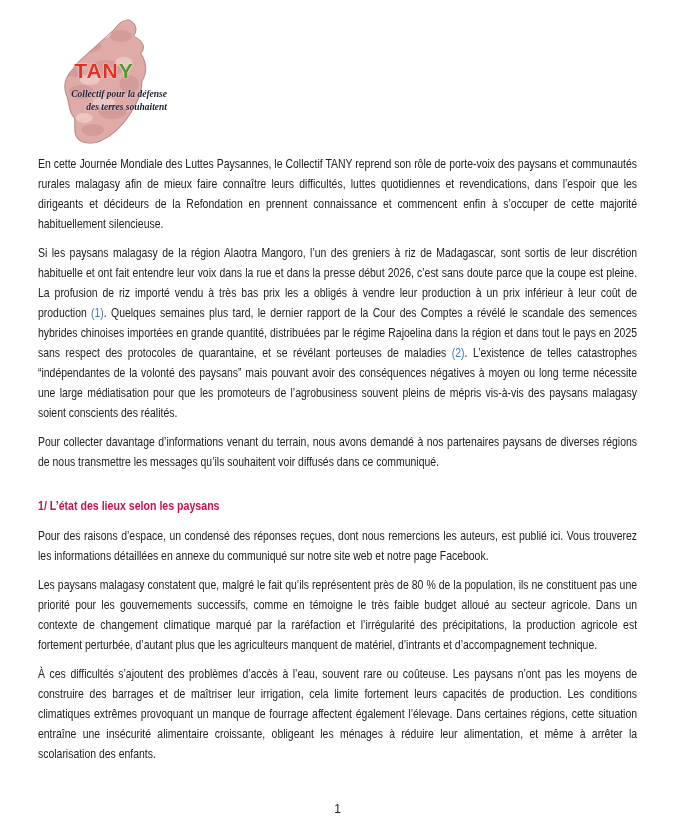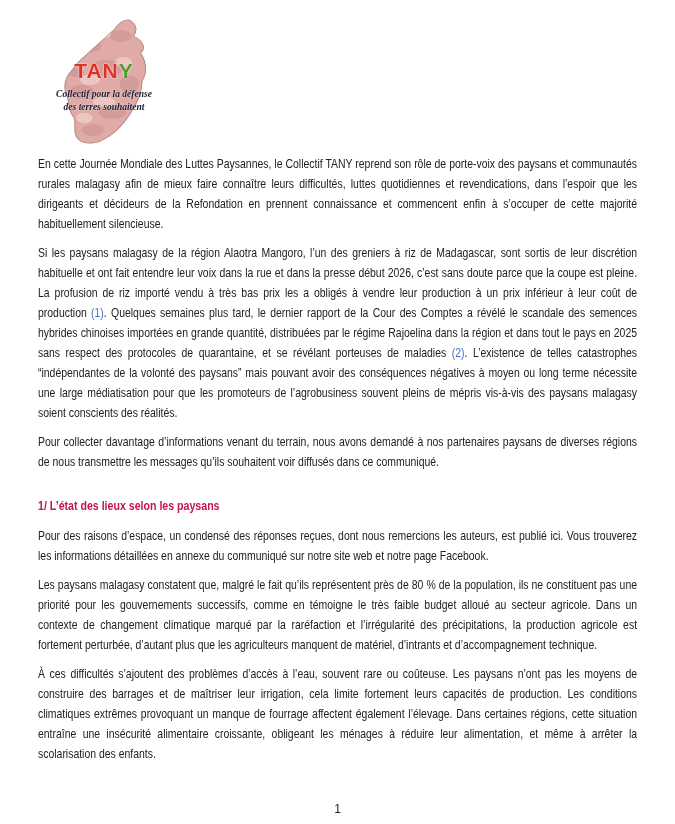--- a/index.html
+++ b/index.html
@@ -15,21 +15,21 @@
   .logo { position:absolute; left:56px; top:10px; width:96px; height:132px; }
   .logo svg { position:absolute; left:3px; top:2px; }
   .logo-acronym {
     position:absolute; top:44px; left:0; width:100%; text-align:center;
     font-weight:bold; font-size:21px; line-height:1; letter-spacing:1px;
     text-shadow:0 0 2px rgba(255,255,255,.85), 0 0 1px rgba(255,255,255,.9);
   }
   .logo-acronym .tan { color:var(--logo-red, #e03224); }
   .logo-acronym .y   { color:var(--logo-green, #4c9a27); }
   .logo-tagline {
-    position:absolute; top:72px; left:-15px; width:126px; text-align:center;
+    position:absolute; top:72px; left:-15px; width:126px; text-align:right;
     font-family:"Liberation Serif", serif; font-style:italic; font-weight:bold;
     font-size:9.5px; line-height:13px; color:#1f1f33;
     text-shadow:0 0 2px rgba(255,255,255,.7);
   }
   .title-wrap { position:absolute; left:150px; right:4px; top:64px; height:64px; }
   .doc-title {
     position:absolute; left:50%; top:0;
     transform:translateX(-50%) scaleX(0.78); transform-origin:center top;
     font-weight:bold; font-size:13.5px; line-height:26px; color:#000;
     white-space:nowrap; text-align:center;

